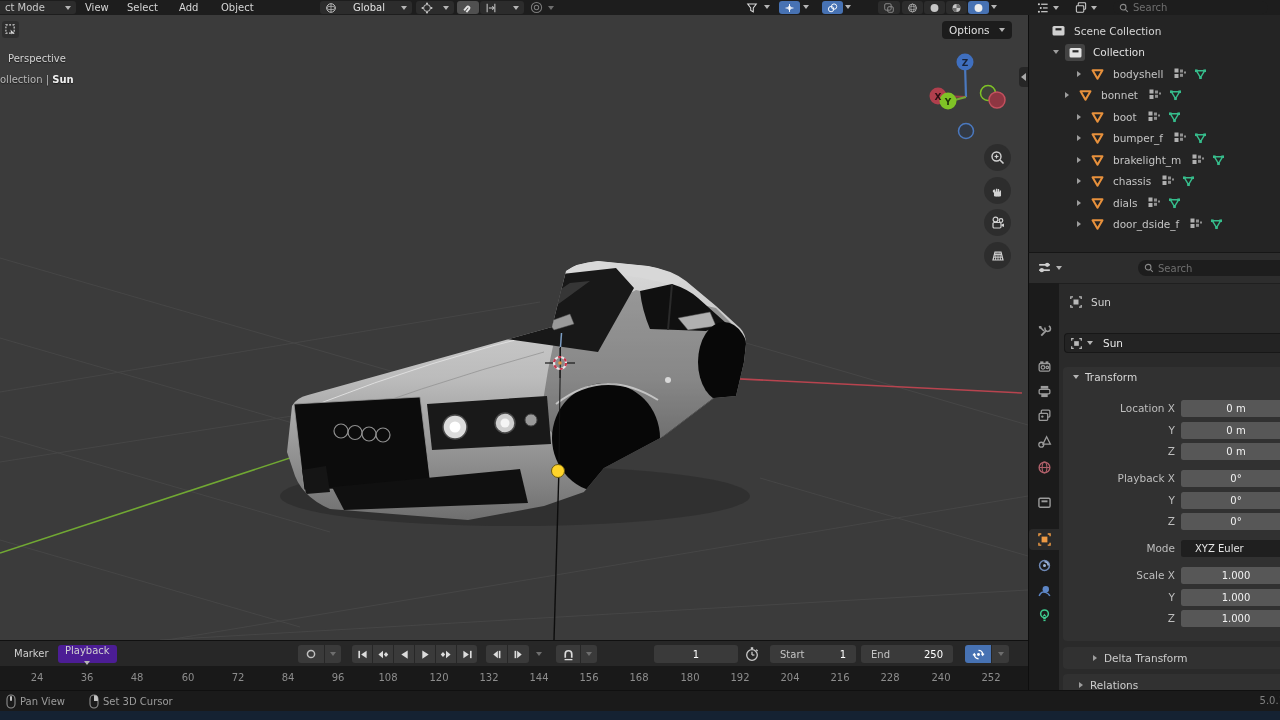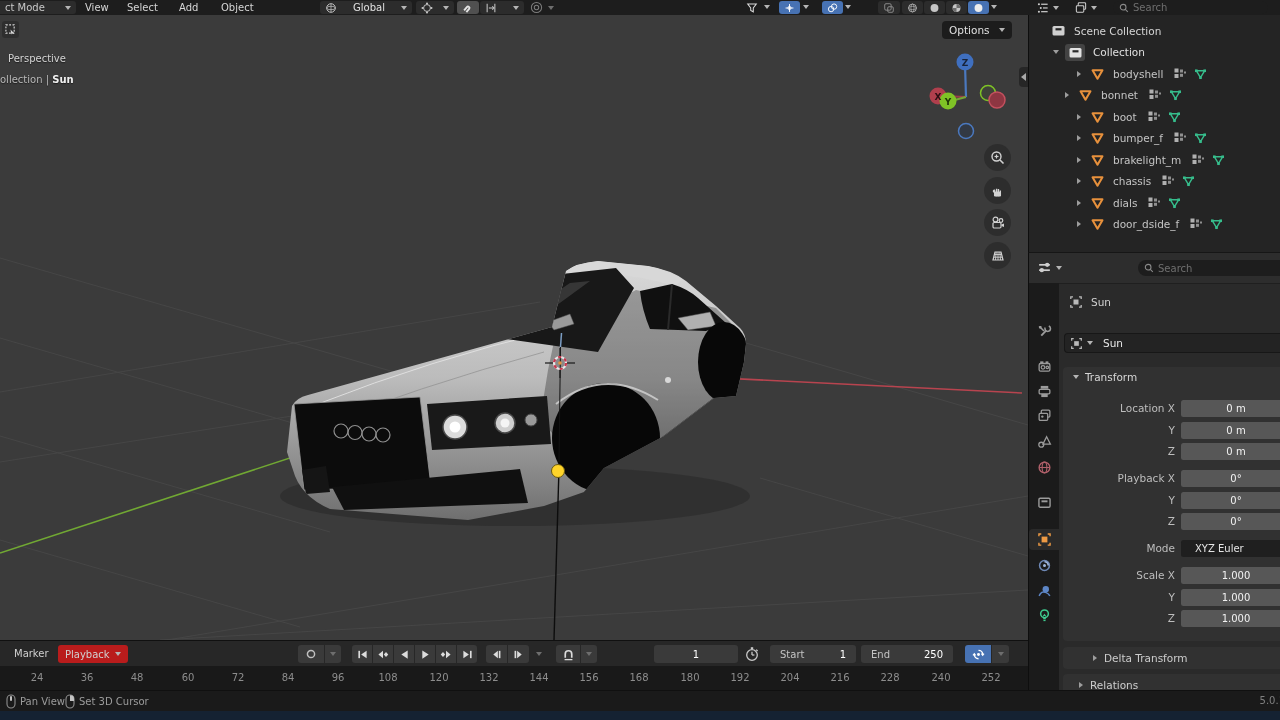--- a/index.html
+++ b/index.html
@@ -693,21 +693,21 @@
       <span>Delta Transform</span>
     </div>
     <div class="subpanel" style="top:421px;padding-left:16px;">
       <i class="cvr" style="margin-right:7px;"></i>
       <span>Relations</span>
     </div>
   </div>
 
   <div id="tl-header" class="abs">
     <div class="abs" style="left:14px;top:0;height:26px;line-height:26px;color:#d0d0d0;">Marker</div>
-    <div class="abs flex" style="left:58px;top:4px;height:18px;background:#b91c1c;border-radius:3px;padding:0 7px;gap:5px;">
+    <div class="abs flex" style="left:58px;top:4px;height:18px;background:#4c1d95;border-radius:3px;padding:0 7px;gap:5px;flex-direction:column;">
       <span style="color:#d0d0d0;">Playback</span>
         <i class="cv"></i>
     </div>
     <div class="tlbtn" style="left:298px;width:26px;border-radius:3px 0 0 3px;">
       <svg width="12" height="12" viewBox="0 0 14 14">
           <circle cx="7" cy="7" r="4.2" fill="none" stroke="#c0c0c0" stroke-width="1.7"></circle>
         </svg>
     </div>
     <div class="tlbtn" style="left:325px;width:16px;border-radius:0 3px 3px 0;">
         <i class="cv dim"></i>
@@ -823,21 +823,21 @@
     <span class="tick" style="left:690px;">180</span>
     <span class="tick" style="left:740px;">192</span>
     <span class="tick" style="left:790px;">204</span>
     <span class="tick" style="left:840px;">216</span>
     <span class="tick" style="left:890px;">228</span>
     <span class="tick" style="left:941px;">240</span>
     <span class="tick" style="left:991px;">252</span>
   </div>
 
   <div id="statusbar" class="abs">
-    <div class="abs flex" style="left:6px;top:0;height:20px;gap:0;">
+    <div class="abs flex" style="left:6px;top:0;height:20px;gap:24px;">
       <div class="sb-item">
         <svg width="10" height="15" viewBox="0 0 10 15">
             <rect x="1" y="1" width="8" height="13" rx="4" fill="none" stroke="#8f8f8f" stroke-width="1.1"></rect>
             <rect x="4" y="2" width="2" height="5" rx="1" fill="#c2c2c2"></rect>
           </svg>
         <span>Pan View</span>
       </div>
       <div class="sb-item">
         <svg width="10" height="15" viewBox="0 0 10 15">
             <rect x="1" y="1" width="8" height="13" rx="4" fill="none" stroke="#8f8f8f" stroke-width="1.1"></rect>

